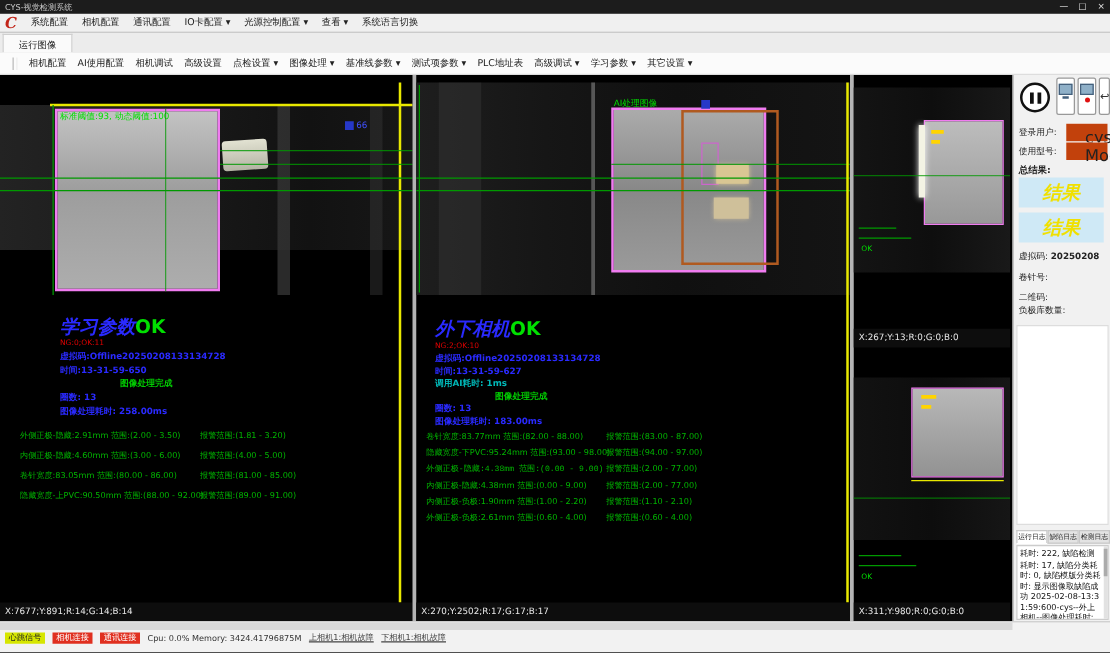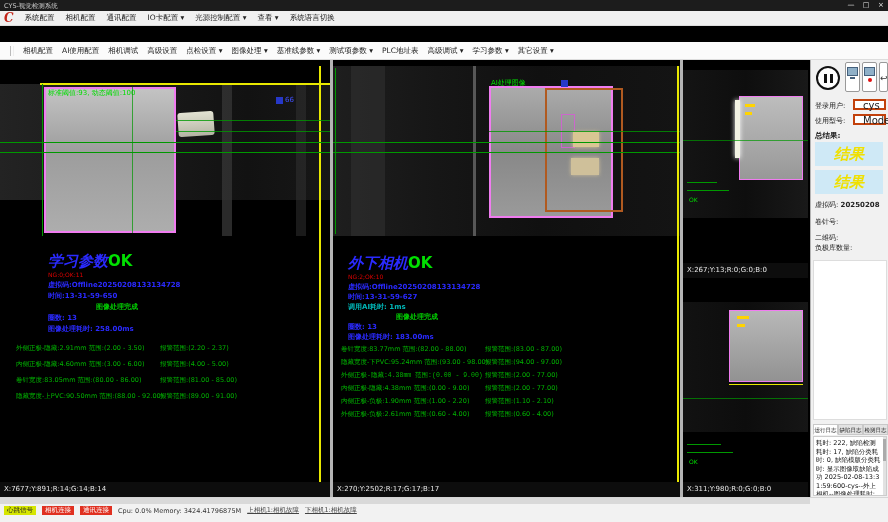--- a/index.html
+++ b/index.html
@@ -47,21 +47,21 @@
   
   .sidebar{left:810px;top:60px;width:78px;height:437px;background:#f1f1f1;border-left:1px solid #b4b4b4;box-sizing:border-box;}
   .pausebtn{left:5px;top:6px;width:24px;height:24px;border:2.5px solid #111;border-radius:50%;box-sizing:border-box;
             display:flex;align-items:center;justify-content:center;gap:3px;background:#fff;}
   .pausebtn i{display:block;width:3px;height:9px;background:#111;}
   .sbtn{border:1px solid #999;background:#fff;border-radius:2px;box-sizing:border-box;}
   .monitor{width:9px;height:7px;border:1px solid #44607c;background:#8fb0c8;margin:4px auto 0;}
   .stand{width:5px;height:2px;background:#44607c;margin:1px auto 0;}
   .reddot{width:4px;height:4px;border-radius:50%;background:#e01010;margin:2px auto 0;}
   .flabel{font-size:7px;color:#222;white-space:nowrap;}
-  .fvalue{background:#fff;border:2px solid #c2410c;font-size:10px;line-height:9px;padding-left:8px;box-sizing:border-box;white-space:nowrap;}
+  .fvalue{background:#fff;border:7px solid #c2410c;font-size:13px;line-height:9px;padding-left:8px;box-sizing:border-box;white-space:nowrap;}
   .resultbox{left:4px;width:68px;height:24px;background:#cfe9f6;display:flex;align-items:center;justify-content:center;}
   .resultbox span{font-family:"DejaVu Serif",serif;font-style:italic;font-weight:bold;font-size:15px;color:#f0e000;}
   .subpanel{left:2px;top:200px;width:74px;height:160px;background:#fff;border:1px solid #ddd;box-sizing:border-box;}
   .logtab{height:11px;font-size:5.5px;line-height:11px;text-align:center;background:#e3e3e3;border:1px solid #c8c8c8;box-sizing:border-box;white-space:nowrap;overflow:hidden;}
   .logtab.active{background:#fff;border-bottom:1px solid #fff;}
   .logarea{left:2px;top:376px;width:74px;height:60px;background:#fff;border:1px solid #ccc;box-sizing:border-box;
            font-size:6.5px;line-height:8.5px;color:#111;padding:2px 5px 2px 2px;overflow:hidden;word-break:break-all;}
   .sscroll{left:72px;top:377px;width:3px;height:58px;background:#e2e2e2;}
   .sscroll .thumb{position:absolute;left:0;top:2px;width:3px;height:22px;background:#ababab;}
   
@@ -90,20 +90,23 @@
     <span class="logo">C</span>
     <span class="menu-item">系统配置</span>
     <span class="menu-item">相机配置</span>
     <span class="menu-item">通讯配置</span>
     <span class="menu-item">IO卡配置 ▾</span>
     <span class="menu-item">光源控制配置 ▾</span>
     <span class="menu-item">查看 ▾</span>
     <span class="menu-item">系统语言切换</span>
   </div>
 
+  <div class="abs tabrow">
+    <div class="abs run-tab">运行图像</div>
+  </div>
 
   <div class="abs toolbar">
     <span class="grip"></span>
     <span class="tool-item">相机配置</span>
     <span class="tool-item">AI使用配置</span>
     <span class="tool-item">相机调试</span>
     <span class="tool-item">高级设置</span>
     <span class="tool-item">点检设置 ▾</span>
     <span class="tool-item">图像处理 ▾</span>
     <span class="tool-item">基准线参数 ▾</span>
@@ -141,21 +144,21 @@
         <span>学习参数</span><span class="ok">OK</span>
       </div>
       <div class="abs ln-red" style="left:48px;top:211px;">NG:0;OK:11</div>
       <div class="abs ln-blue" style="left:48px;top:220px;">虚拟码:Offline20250208133134728</div>
       <div class="abs ln-blue" style="left:48px;top:231px;">时间:13-31-59-650</div>
       <div class="abs ln-green" style="left:48px;top:242px;">图像处理完成</div>
       <div class="abs ln-blue" style="left:48px;top:253px;">圈数: 13</div>
       <div class="abs ln-blue" style="left:48px;top:264px;">图像处理耗时: 258.00ms</div>
 
       <div class="abs mrow" style="left:16px;top:284px;">外侧正极-隐藏:2.91mm 范围:(2.00 - 3.50)</div>
-      <div class="abs mrow" style="left:160px;top:284px;">报警范围:(2.20 - 2.37)</div>
+      <div class="abs mrow" style="left:160px;top:284px;">报警范围:(1.81 - 3.20)</div>
       <div class="abs mrow" style="left:16px;top:300px;">内侧正极-隐藏:4.60mm 范围:(3.00 - 6.00)</div>
       <div class="abs mrow" style="left:160px;top:300px;">报警范围:(4.00 - 5.00)</div>
       <div class="abs mrow" style="left:16px;top:316px;">卷针宽度:83.05mm 范围:(80.00 - 86.00)</div>
       <div class="abs mrow" style="left:160px;top:316px;">报警范围:(81.00 - 85.00)</div>
       <div class="abs mrow" style="left:16px;top:332px;">隐藏宽度-上PVC:90.50mm 范围:(88.00 - 92.00)</div>
       <div class="abs mrow" style="left:160px;top:332px;">报警范围:(89.00 - 91.00)</div>
 
       <div class="abs coordbar" style="left:0;top:422px;width:330px;height:15px;">X:7677;Y:891;R:14;G:14;B:14</div>
     </div>
 

